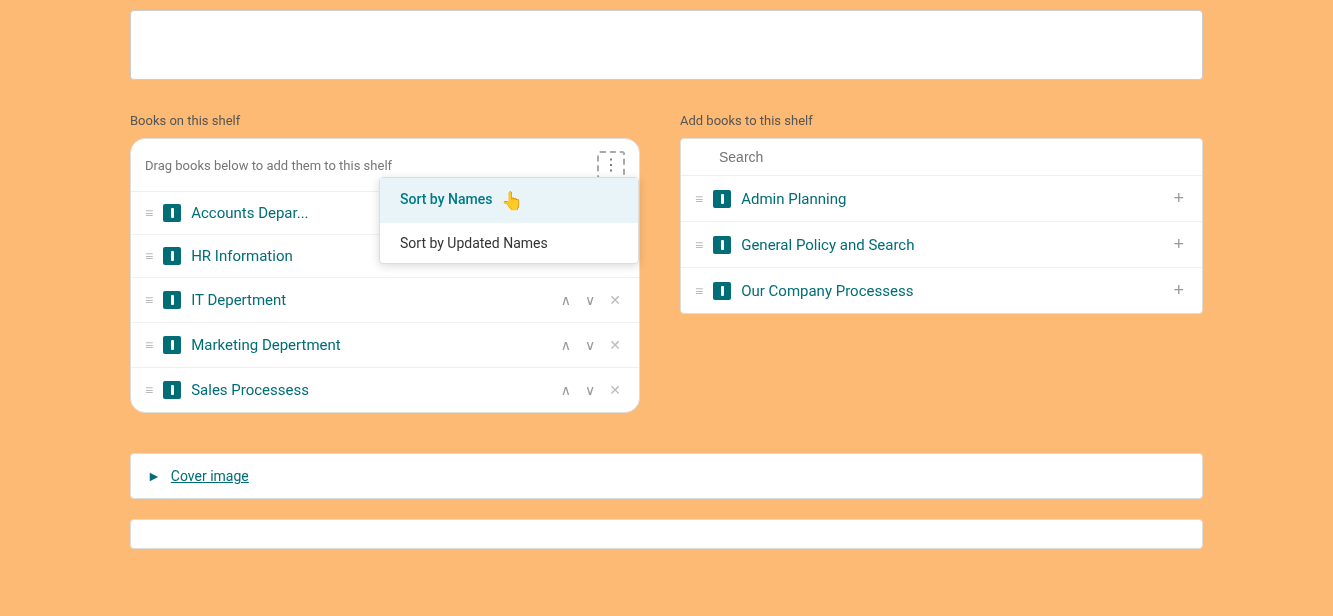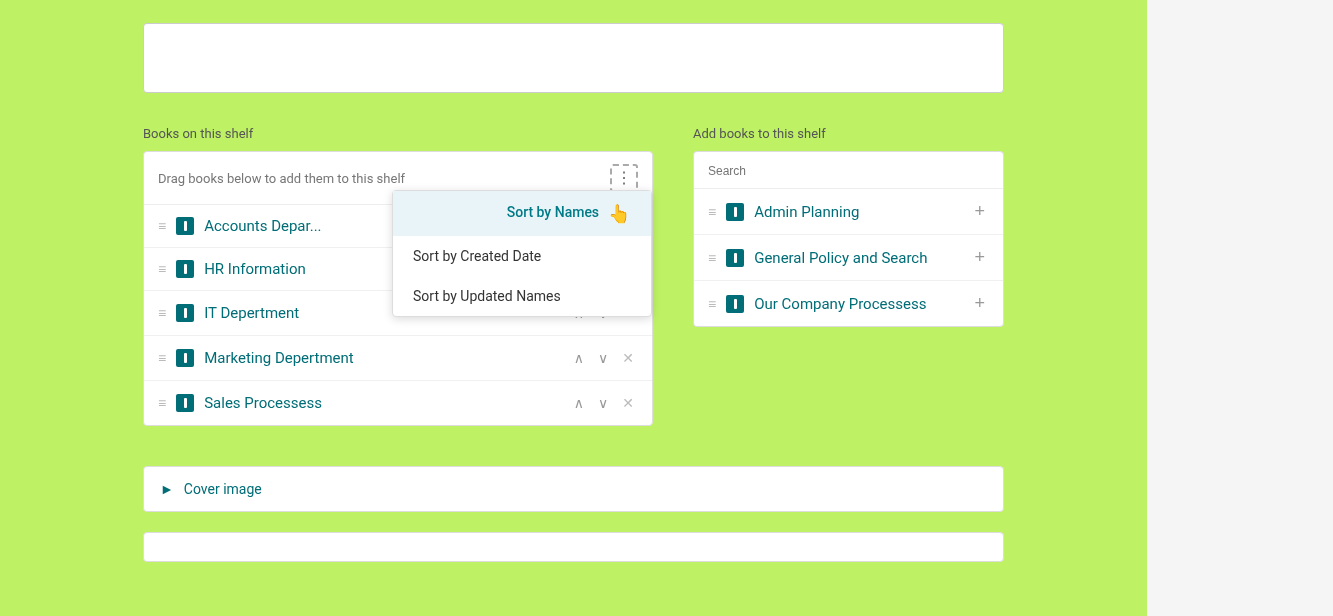--- a/index.html
+++ b/index.html
@@ -4,24 +4,24 @@
   <style>
     * { box-sizing: border-box; margin: 0; padding: 0; }
     body {
       font-family: -apple-system, BlinkMacSystemFont, 'Segoe UI', Roboto, sans-serif;
       background: #f5f5f5;
       color: #333;
       font-size: 14px;
     }
 
     .page-wrapper {
-      background: #bef264;
+      background: #fdba74;
       min-height: 616px;
-      width: 1147px;
-      padding: 13px;
+      width: 1333px;
+      padding: 0;
       position: relative;
       overflow: hidden;
     }
 
     
     .top-textarea-area {
       padding: 10px 130px 10px 130px;
       border-bottom: none;
     }
 
@@ -47,21 +47,21 @@
     }
 
     .panel-label {
       font-size: 13px;
       color: #555;
       margin-bottom: 10px;
     }
 
     .left-panel-box {
       border: 1px solid #ddd;
-      border-radius: 4px;
+      border-radius: 15px;
       background: #fff;
       position: relative;
     }
 
     .left-panel-header {
       display: flex;
       align-items: center;
       justify-content: space-between;
       padding: 12px 14px;
       border-bottom: 1px solid #eee;
@@ -106,21 +106,20 @@
       padding: 12px 20px;
       cursor: pointer;
       font-size: 14px;
       color: #333;
     }
 
     .dropdown-item.active {
       background: #e8f4f8;
       color: #007a87;
       font-weight: 500;
-      text-align: right;
     }
 
     
     .book-row {
       display: flex;
       align-items: center;
       padding: 12px 14px;
       border-bottom: 1px solid #f0f0f0;
     }
 
@@ -193,23 +192,24 @@
 
     .search-input-wrapper {
       padding: 10px 14px;
       border-bottom: 1px solid #eee;
     }
 
     .search-input {
       width: 100%;
       border: none;
       outline: none;
-      font-size: 12px;
+      font-size: 14px;
       color: #999;
       background: transparent;
+      margin-left: 24px;
     }
 
     .right-book-row {
       display: flex;
       align-items: center;
       padding: 12px 14px;
       border-bottom: 1px solid #f0f0f0;
     }
 
     .right-book-row:last-child {
@@ -242,20 +242,21 @@
 
     .chevron-right {
       color: #006d77;
       margin-right: 10px;
       font-size: 14px;
     }
 
     .cover-label {
       color: #006d77;
       font-size: 14px;
+      text-decoration: underline;
     }
 
     
     .bottom-area {
       margin: 10px 130px;
       border: 1px solid #ddd;
       border-radius: 4px;
       background: #fff;
       height: 30px;
     }
@@ -288,23 +289,20 @@
           <button class="three-dots-btn">
             <span>⋮</span>
           </button>
 
           <div class="dropdown-menu">
             <div class="dropdown-item active">
               <span>Sort by Names</span>
               <span class="cursor-hand">👆</span>
             </div>
             <div class="dropdown-item">
-              <span>Sort by Created Date</span>
-            </div>
-            <div class="dropdown-item">
               <span>Sort by Updated Names</span>
             </div>
           </div>
         </div>
 
         <div class="book-row">
           <span class="drag-handle">≡</span>
           <div class="book-icon"></div>
           <span class="book-name">Accounts Depar...</span>
         </div>

